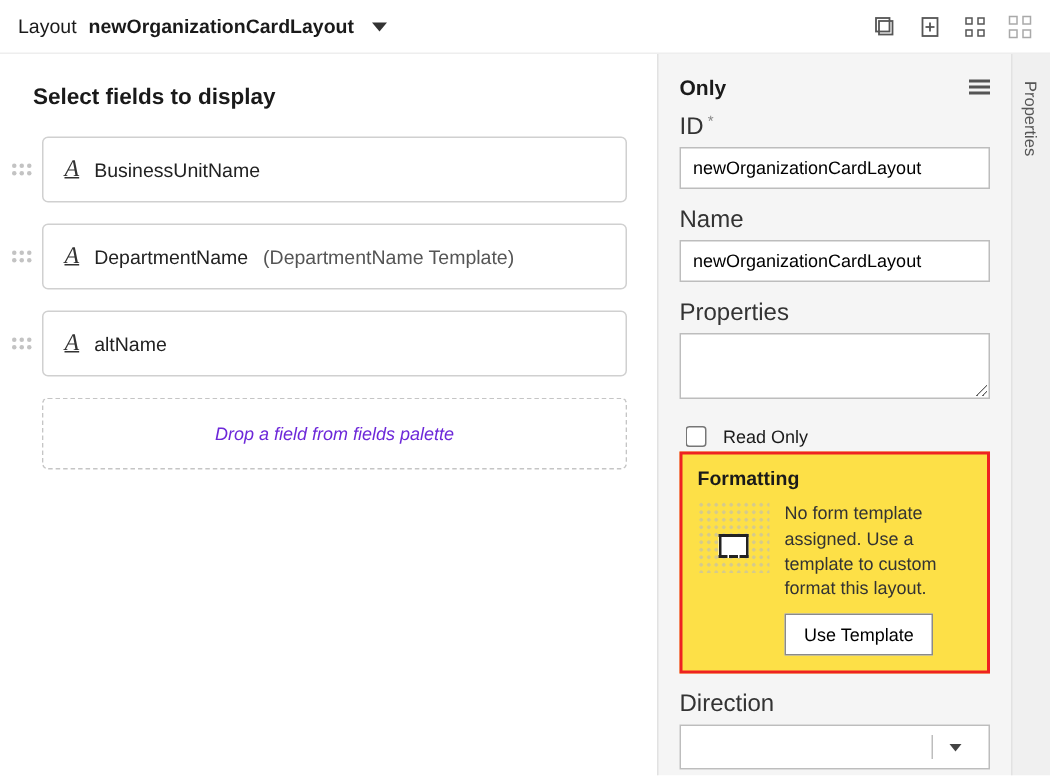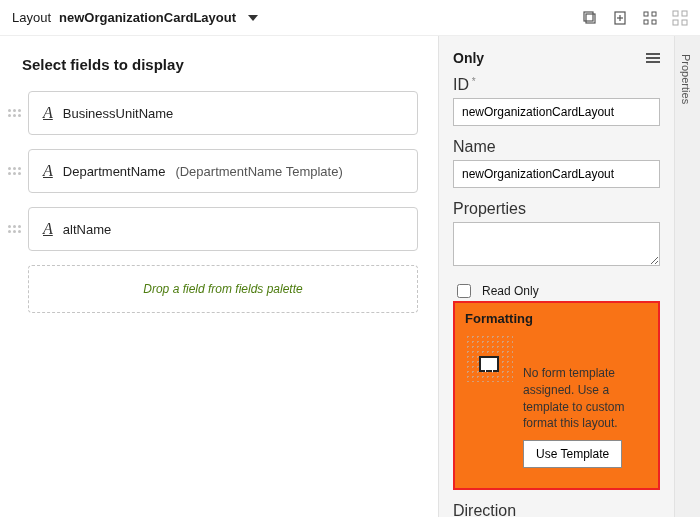--- a/index.html
+++ b/index.html
@@ -87,21 +87,21 @@
     display: inline-block;
     text-decoration: underline;
   }
   .field-box .name { font-size: 13px; color:#222; }
   .field-box .tmpl { font-size: 13px; color:#555; }
   .dropzone {
     border: 1px dashed #c5c5c5;
     border-radius: 4px;
     padding: 16px;
     text-align: center;
-    color: #4d7c0f;
+    color: #6d28d9;
     font-style: italic;
     font-size: 12px;
     margin-left: 20px;
   }
 
   .right {
     width: 236px;
     background: #f5f5f5;
     border-left: 1px solid #e2e2e2;
     padding: 14px 14px 0 14px;
@@ -146,23 +146,23 @@
   .checkbox-row {
     display: flex;
     align-items: center;
     gap: 8px;
     font-size: 12px;
   }
   .checkbox-row input { width:14px; height:14px; }
 
   .formatting {
     border: 2px solid #e22;
-    padding: 8px 10px 20px 10px;
+    padding: 8px 10px 10px 10px;
     margin-bottom: 12px;
-    background: #f97316;
+    background: #fde047;
   }
   .formatting h4 {
     margin: 0 0 8px 0;
     font-size: 13px;
     font-weight: 600;
   }
   .fmt-body {
     display: flex;
     gap: 10px;
     align-items: flex-start;
@@ -183,21 +183,20 @@
     top: 22px; left: 14px;
     width: 20px; height: 16px;
     border: 2px solid #222;
     background: #fff;
     border-style: solid solid dashed solid;
   }
   .fmt-text {
     font-size: 12px;
     color: #333;
     line-height: 1.4;
-    margin-top: 31px;
   }
   .fmt-text button {
     margin-top: 8px;
     padding: 6px 12px;
     font-size: 12px;
     background: #fff;
     border: 1px solid #8a8a8a;
     cursor: pointer;
   }
 

